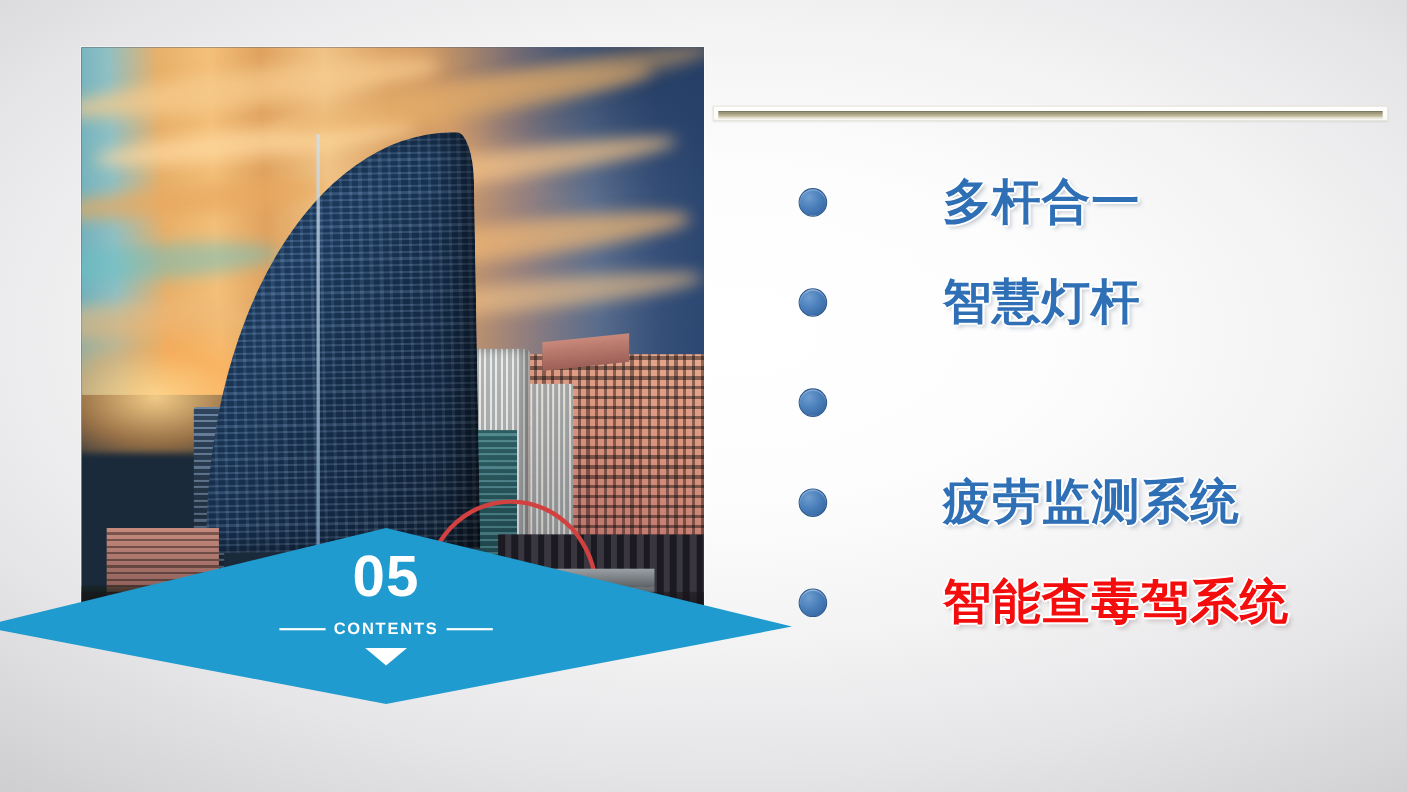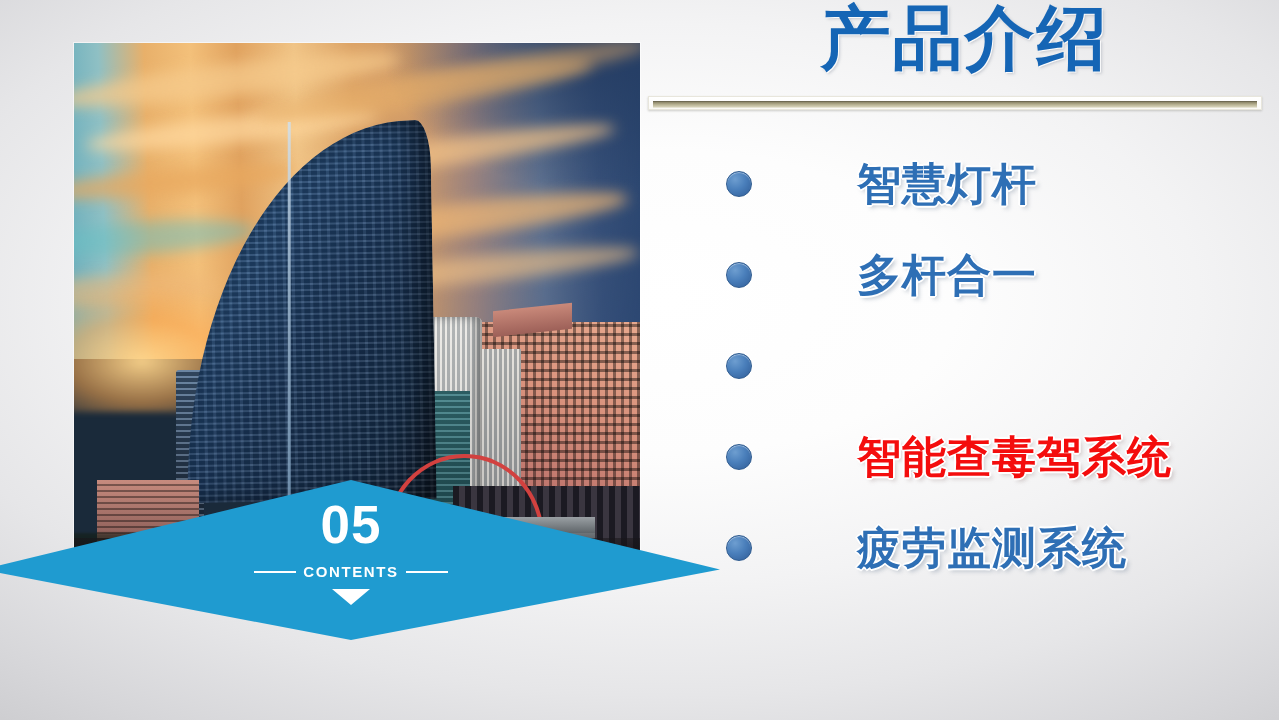--- a/index.html
+++ b/index.html
@@ -349,46 +349,45 @@
       <div id="contents-number">05</div>
       <div id="contents-row">
         <span class="rule"></span>
         <span id="contents-label">CONTENTS</span>
         <span class="rule"></span>
       </div>
       <div id="contents-arrow"></div>
     </div>
   </div>
 
-  <div id="title">产品介绍</div>
 
   <div id="divider"></div>
 
   <div id="bullets">
 
 
     <div class="bullet-row">
       <span class="dot"></span>
+      <span class="item-text item-blue">多杆合一</span>
+    </div>
+
+    <div class="bullet-row">
+      <span class="dot"></span>
       <span class="item-text item-blue">智慧灯杆</span>
     </div>
 
     <div class="bullet-row">
       <span class="dot"></span>
-      <span class="item-text item-blue">多杆合一</span>
-    </div>
-
-    <div class="bullet-row">
-      <span class="dot"></span>
+    </div>
+
+    <div class="bullet-row">
+      <span class="dot"></span>
+      <span class="item-text item-blue">疲劳监测系统</span>
     </div>
 
     <div class="bullet-row">
       <span class="dot"></span>
       <span class="item-text item-red">智能查毒驾系统</span>
     </div>
 
-    <div class="bullet-row">
-      <span class="dot"></span>
-      <span class="item-text item-blue">疲劳监测系统</span>
-    </div>
-
   </div>
 
 </div>
 
 </body></html>

